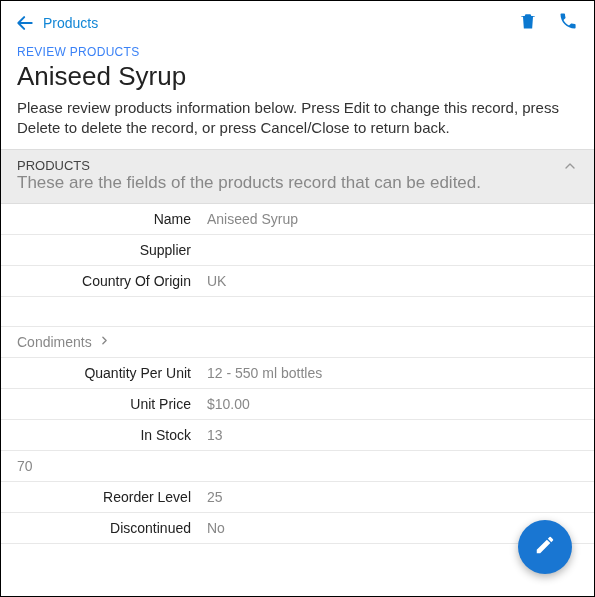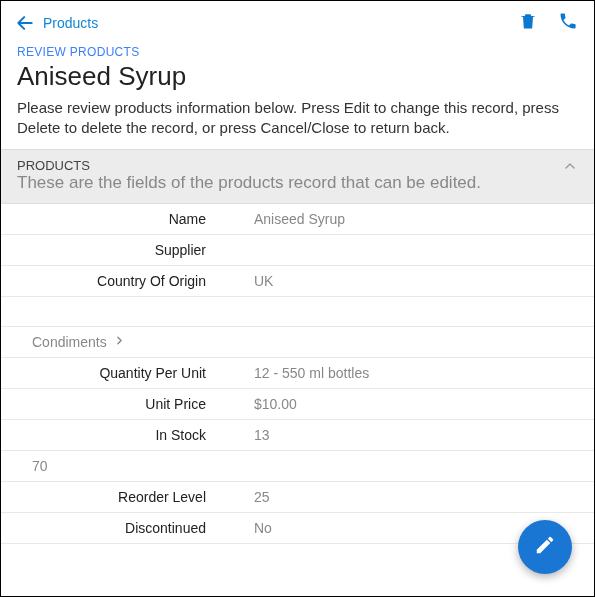--- a/index.html
+++ b/index.html
@@ -39,23 +39,22 @@
   .section-header .left { flex:1; }
   .section-title { font-size:13px; color:#444; }
   .section-sub { font-size:17px; color:#888; }
   .chev { color:#999; }
   .chev svg { width:16px; height:16px; }
   .fields { }
   .row {
     display:flex;
     align-items:center;
     border-bottom:1px solid #e8e8e8;
-    padding: 7px 31px;
+    padding: 7px 16px;
     min-height:30px;
-    gap:32px;
   }
   .row .label {
     width:190px;
     text-align:right;
     font-size:14px;
     color:#222;
     padding-right:16px;
   }
   .row .value {
     font-size:14px;

